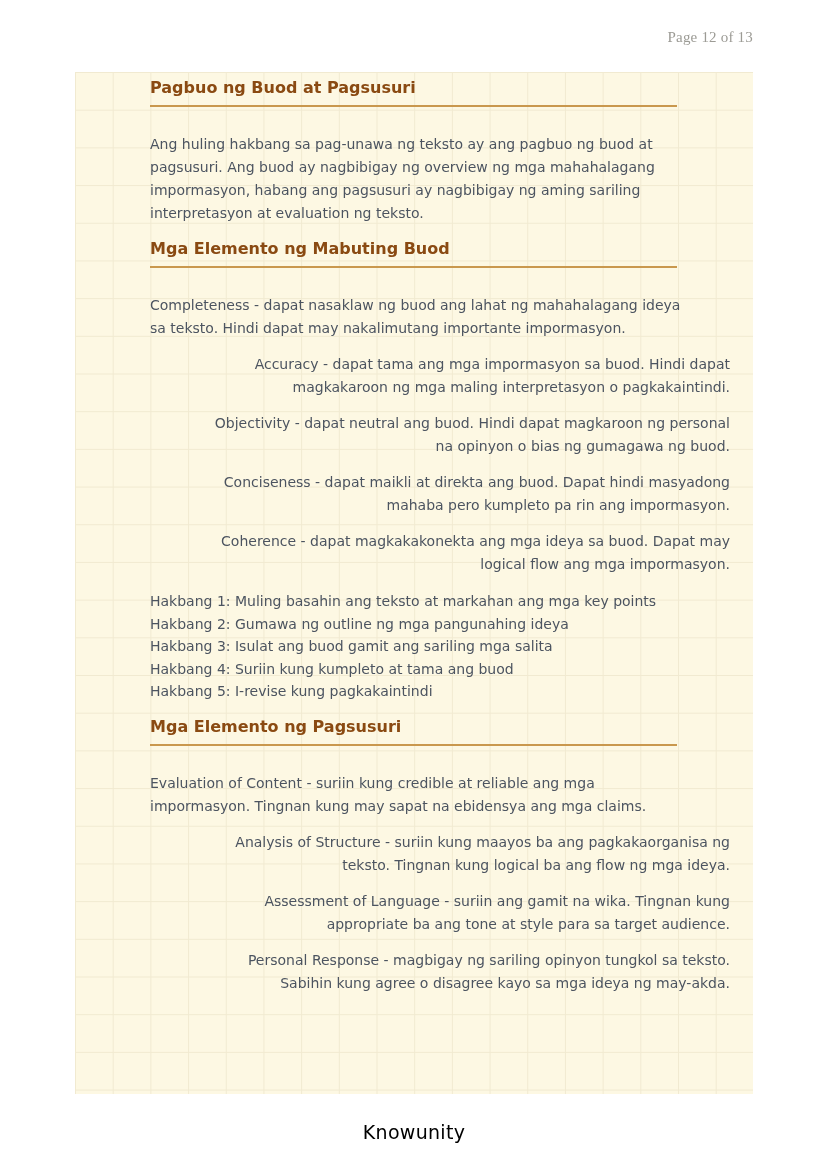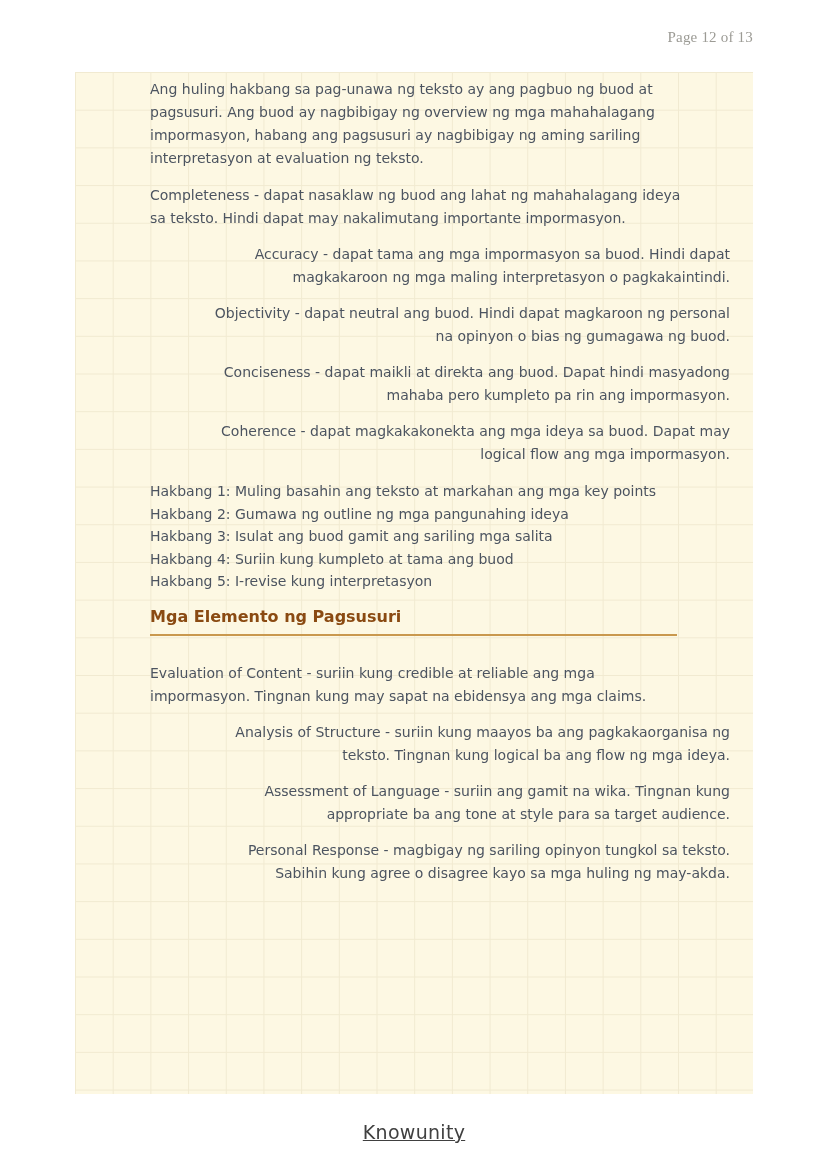--- a/index.html
+++ b/index.html
@@ -65,69 +65,70 @@
     color: #4c5460;
     white-space: nowrap;
   }
   .footer {
     position: absolute;
     top: 1121px;
     left: 0;
     width: 100%;
     text-align: center;
     font-size: 19px;
-    color: #404040;
+    color: #000000;
     letter-spacing: 0.3px;
-    text-decoration: underline;
   }
 </style>
 </head>
 <body>
 
 <div class="page-number">Page 12 of 13</div>
 
 <div class="sheet">
 
   <section class="section">
+    <h2 class="hd">Pagbuo ng Buod at Pagsusuri</h2>
     <p class="para">Ang huling hakbang sa pag-unawa ng teksto ay ang pagbuo ng buod at
 pagsusuri. Ang buod ay nagbibigay ng overview ng mga mahahalagang
 impormasyon, habang ang pagsusuri ay nagbibigay ng aming sariling
 interpretasyon at evaluation ng teksto.</p>
   </section>
 
   <section class="section">
+    <h2 class="hd">Mga Elemento ng Mabuting Buod</h2>
     <p class="para">Completeness - dapat nasaklaw ng buod ang lahat ng mahahalagang ideya
 sa teksto. Hindi dapat may nakalimutang importante impormasyon.</p>
     <p class="para">Accuracy - dapat tama ang mga impormasyon sa buod. Hindi dapat
 magkakaroon ng mga maling interpretasyon o pagkakaintindi.</p>
     <p class="para">Objectivity - dapat neutral ang buod. Hindi dapat magkaroon ng personal
 na opinyon o bias ng gumagawa ng buod.</p>
     <p class="para">Conciseness - dapat maikli at direkta ang buod. Dapat hindi masyadong
 mahaba pero kumpleto pa rin ang impormasyon.</p>
     <p class="para">Coherence - dapat magkakakonekta ang mga ideya sa buod. Dapat may
 logical flow ang mga impormasyon.</p>
   </section>
 
   <section class="section">
     <div class="steps">
       <p class="step">Hakbang 1: Muling basahin ang teksto at markahan ang mga key points</p>
       <p class="step">Hakbang 2: Gumawa ng outline ng mga pangunahing ideya</p>
       <p class="step">Hakbang 3: Isulat ang buod gamit ang sariling mga salita</p>
       <p class="step">Hakbang 4: Suriin kung kumpleto at tama ang buod</p>
-      <p class="step">Hakbang 5: I-revise kung interpretasyon</p>
+      <p class="step">Hakbang 5: I-revise kung pagkakaintindi</p>
     </div>
   </section>
 
   <section class="section">
     <h2 class="hd">Mga Elemento ng Pagsusuri</h2>
     <p class="para">Evaluation of Content - suriin kung credible at reliable ang mga
 impormasyon. Tingnan kung may sapat na ebidensya ang mga claims.</p>
     <p class="para">Analysis of Structure - suriin kung maayos ba ang pagkakaorganisa ng
 teksto. Tingnan kung logical ba ang flow ng mga ideya.</p>
     <p class="para">Assessment of Language - suriin ang gamit na wika. Tingnan kung
 appropriate ba ang tone at style para sa target audience.</p>
     <p class="para">Personal Response - magbigay ng sariling opinyon tungkol sa teksto.
-Sabihin kung agree o disagree kayo sa mga huling ng may-akda.</p>
+Sabihin kung agree o disagree kayo sa mga ideya ng may-akda.</p>
   </section>
 
 </div>
 
 <div class="footer">Knowunity</div>
 
 </body></html>

